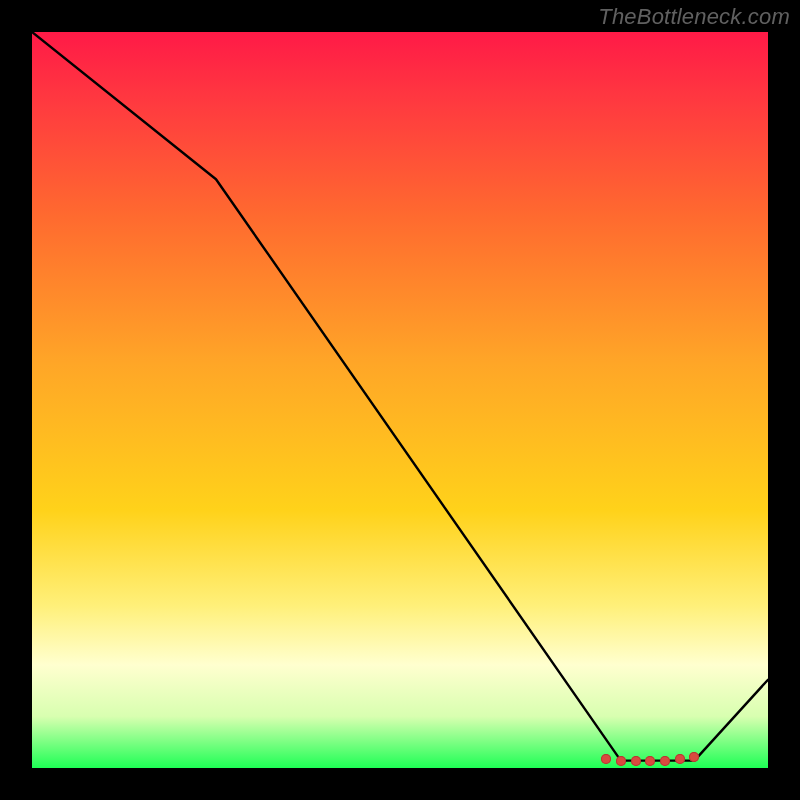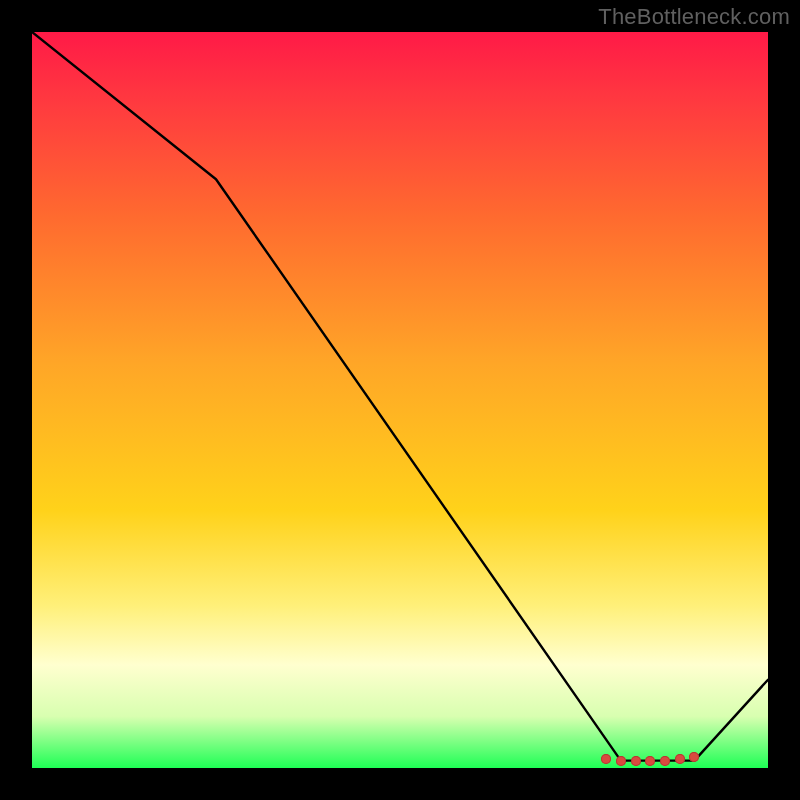--- a/index.html
+++ b/index.html
@@ -18,20 +18,21 @@
     background: #000;
   }
   .attribution {
     position: absolute;
     top: 4px;
     right: 10px;
     color: #606060;
     font-size: 22px;
     font-weight: 500;
     letter-spacing: 0.2px;
+    font-style: italic;
   }
   .plot {
     position: absolute;
     left: 32px;
     top: 32px;
     width: 736px;
     height: 736px;
     background: linear-gradient(to bottom,
       #ff1a47 0%,
       #ff3b3f 10%,

